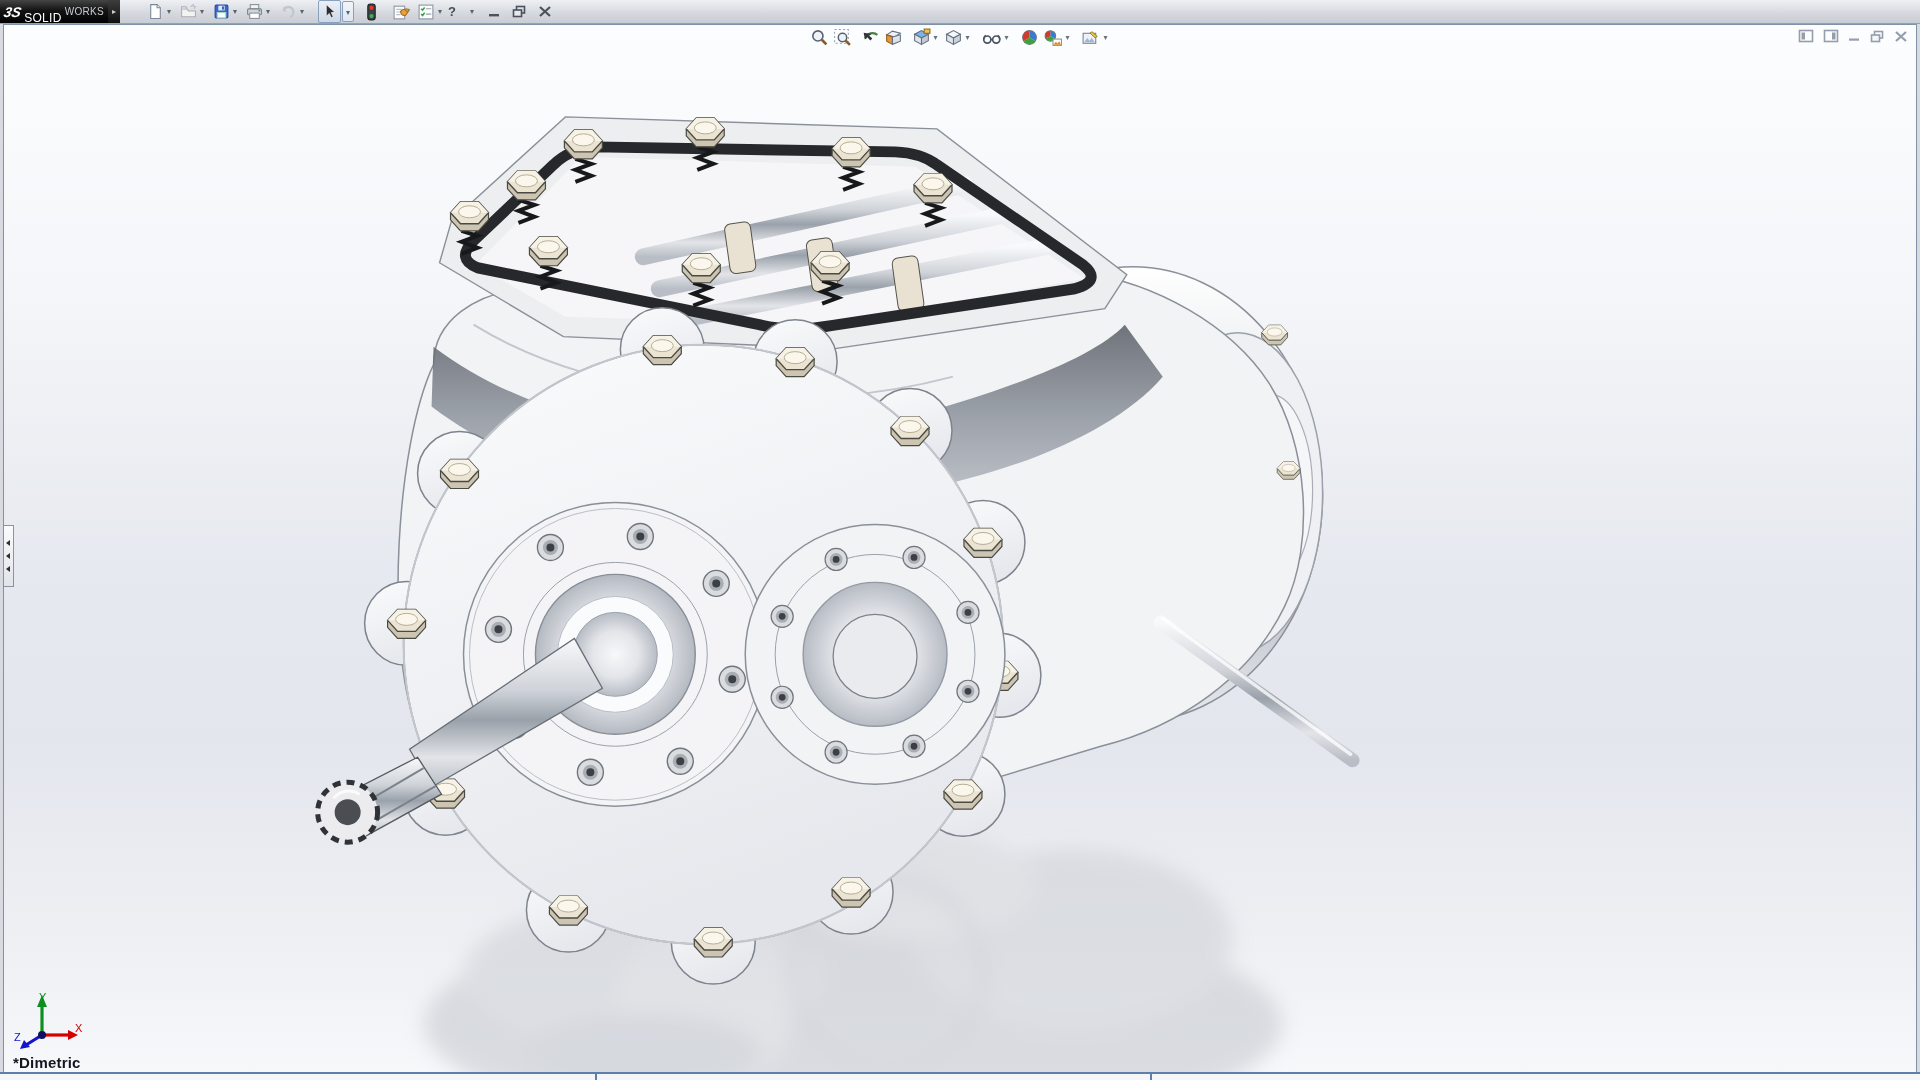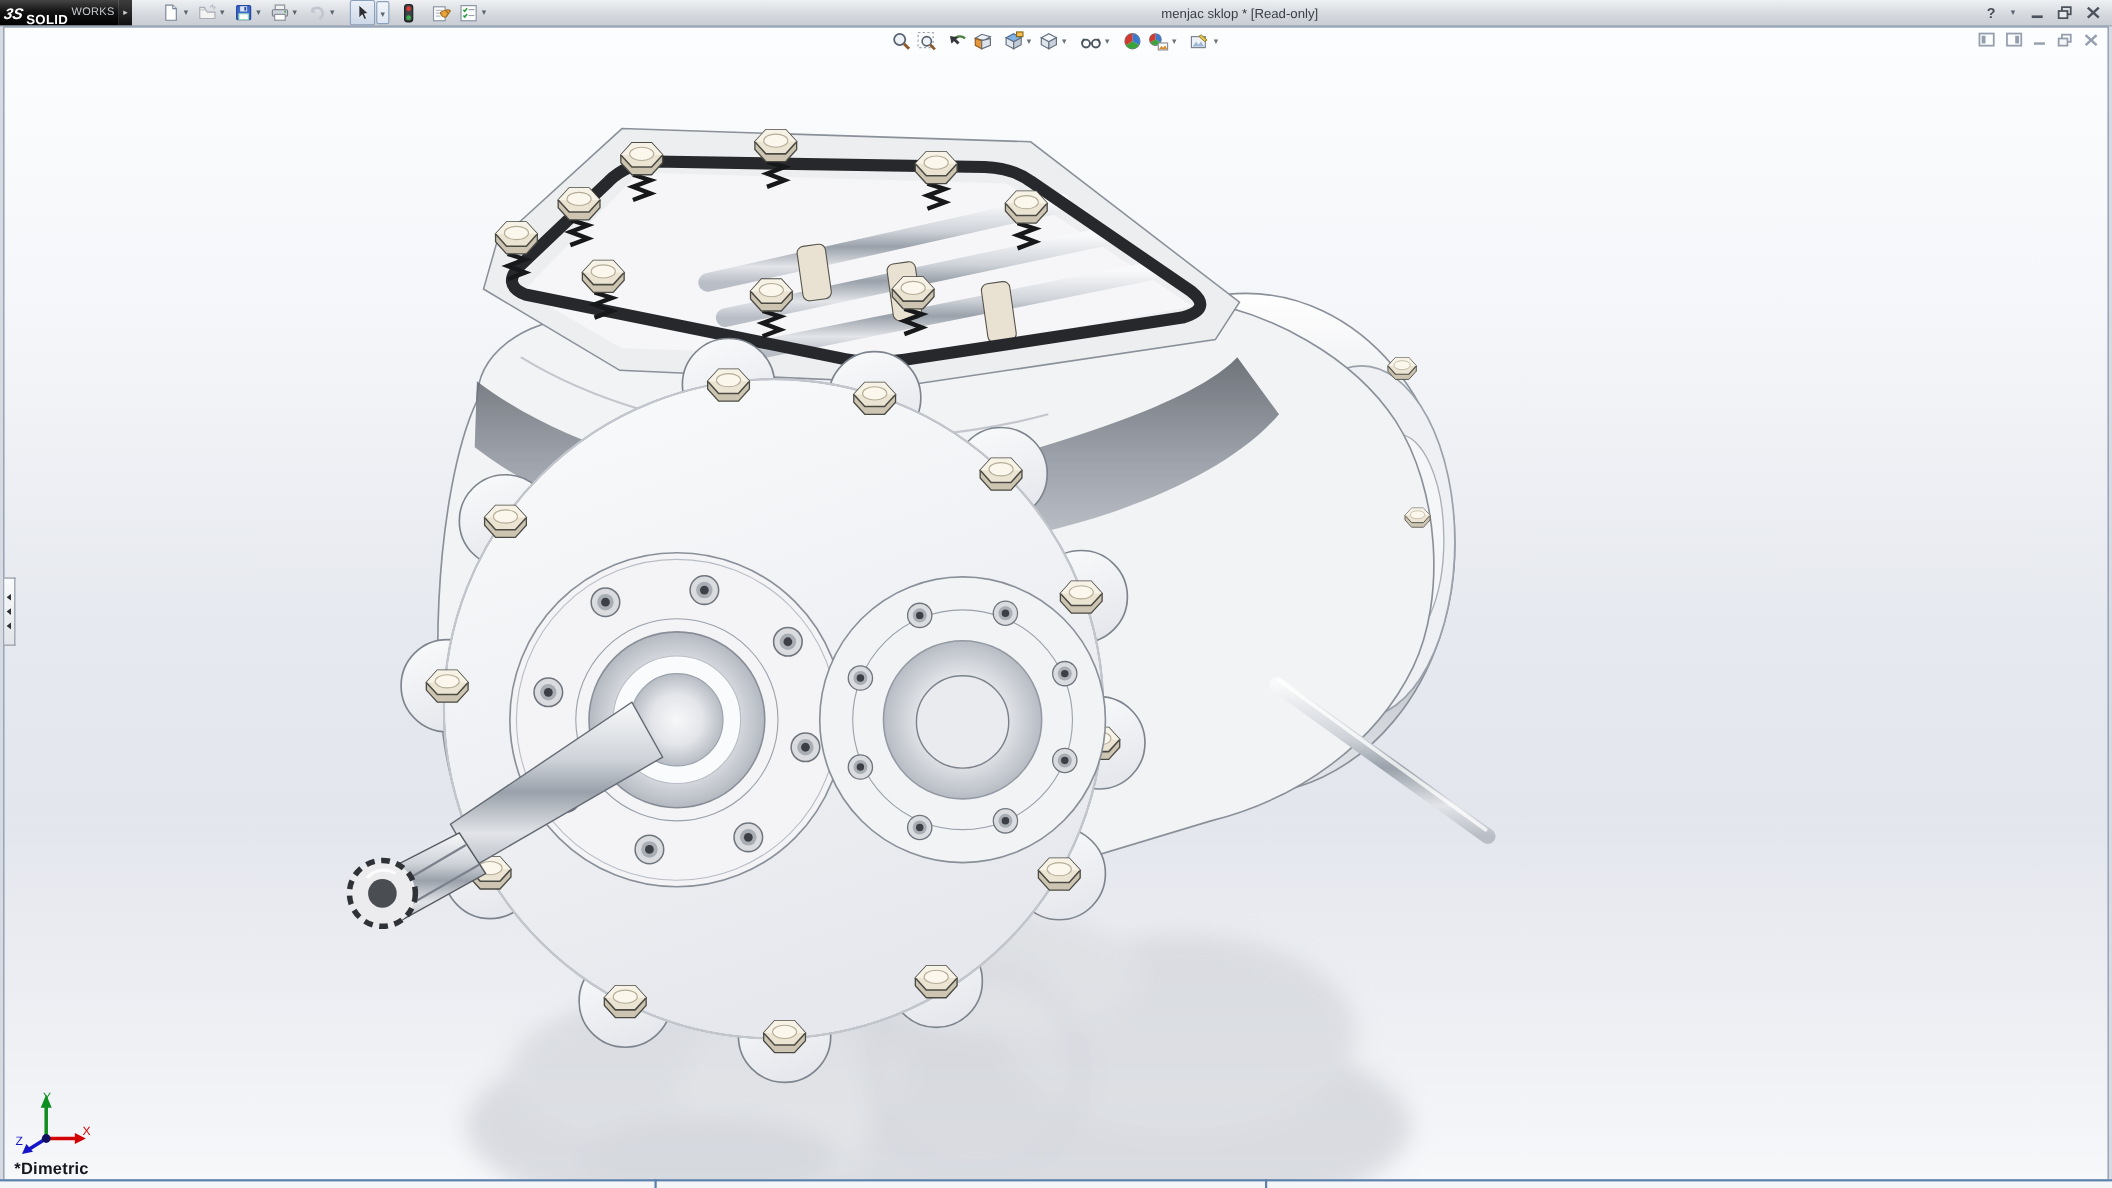--- a/index.html
+++ b/index.html
@@ -7,21 +7,21 @@
           font-family:"Liberation Sans",sans-serif;background:#d7dbe1;
           -webkit-user-select:none;user-select:none;}
 
   
   .titlebar{position:absolute;top:0;left:0;right:0;height:23px;
             background:linear-gradient(#eef0f3,#d6dadf 55%,#c9cdd4);
             border-bottom:1px solid #98a1ac;display:flex;align-items:center;}
   .sw-logo{width:108px;height:23px;display:flex;align-items:center;justify-content:center;
            gap:3px;background:linear-gradient(#454545,#141414 45%,#000);color:#fff;}
   .logo-mark{font-style:italic;font-weight:bold;font-size:14px;transform:skewX(-12deg);}
-  .logo-solid{font-weight:bold;font-size:12px;letter-spacing:.3px;margin-top:12px;}
+  .logo-solid{font-weight:normal;font-size:12px;letter-spacing:.3px;margin-top:12px;}
   .logo-works{font-size:10px;color:#c9cdd2;letter-spacing:.3px;}
   .menu-flyout{width:12px;height:23px;background:linear-gradient(#3d3d3d,#101010);
                color:#cfcfcf;font-size:8px;display:flex;align-items:center;justify-content:center;cursor:pointer;}
   .tb{display:flex;align-items:center;margin-left:24px;}
   .tb-btn{display:flex;align-items:center;height:21px;padding:0 2px;border:1px solid transparent;border-radius:2px;cursor:pointer;}
   .tb-btn svg{display:block;}
   .tb-btn.active{background:linear-gradient(#eaf0f8,#ccd8e8);border:1px solid #8aa0bc;}
   .dd{font-size:8px;color:#5b636d;width:10px;text-align:center;line-height:21px;}
   .dd.boxed{border:1px solid #8aa0bc;height:19px;background:linear-gradient(#f2f6fb,#dde6f1);margin-left:1px;border-radius:2px;}
   .tb-gap{width:8px;}
@@ -140,21 +140,20 @@
         <svg width="18" height="18" viewBox="0 0 17 17">
             <rect x="2" y="2" width="13" height="13" fill="#fdfdfd" stroke="#8a93a3"></rect>
             <path d="M4 5.5l1.2 1.3 2-2.6" fill="none" stroke="#2f9e44" stroke-width="1.4"></path>
             <path d="M4 10.5l1.2 1.3 2-2.6" fill="none" stroke="#2f9e44" stroke-width="1.4"></path>
             <path d="M8.5 5.5h5M8.5 10.5h5" stroke="#9aa2ae"></path>
           </svg>
         <span class="dd">▾</span>
       </div>
     </div>
 
-    <div class="title-text">menjac sklop * [Read-only]</div>
 
     <div class="win-controls">
       <span class="help-glyph" title="Help">?</span>
       <span class="dd">▾</span>
       <span class="wc-btn" title="Minimize">
         <svg width="13" height="12" viewBox="0 0 13 12">
             <rect x="1" y="8" width="10" height="2.4" fill="#4c525b"></rect>
           </svg>
       </span>
       <span class="wc-btn" title="Restore Down">

